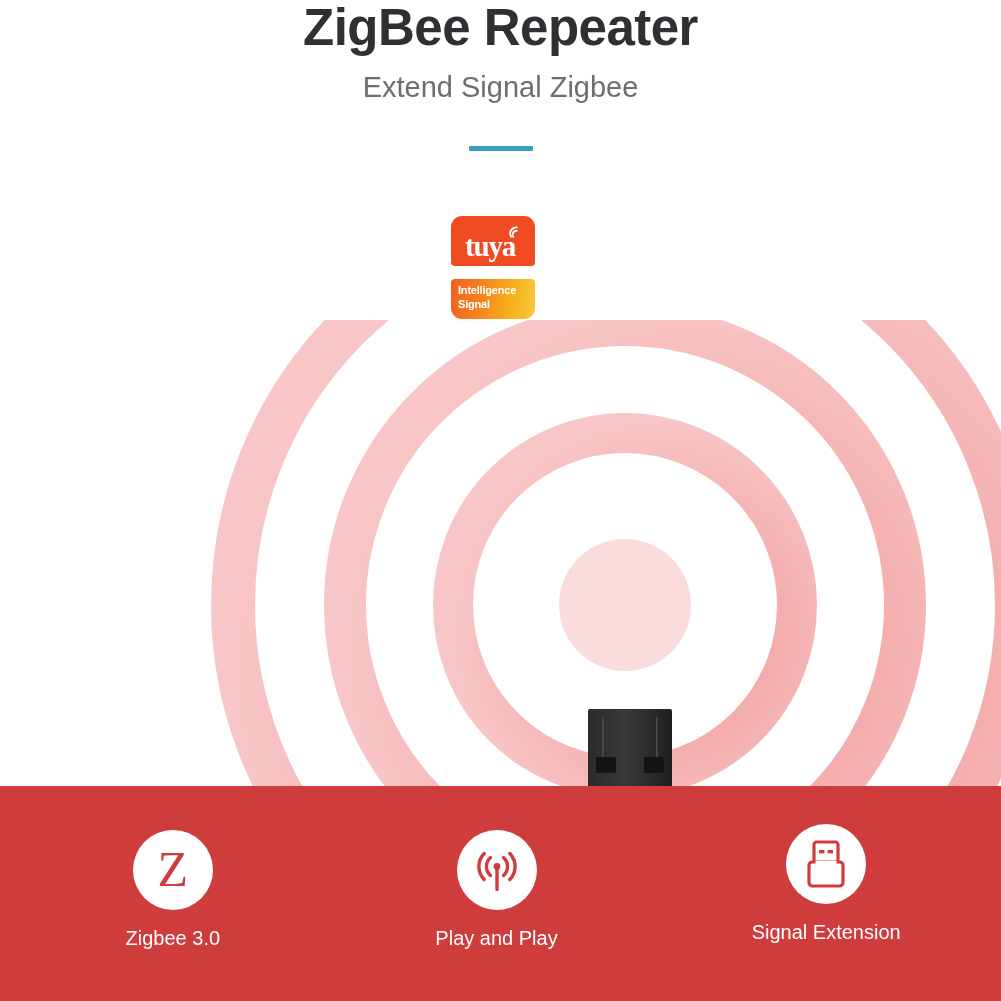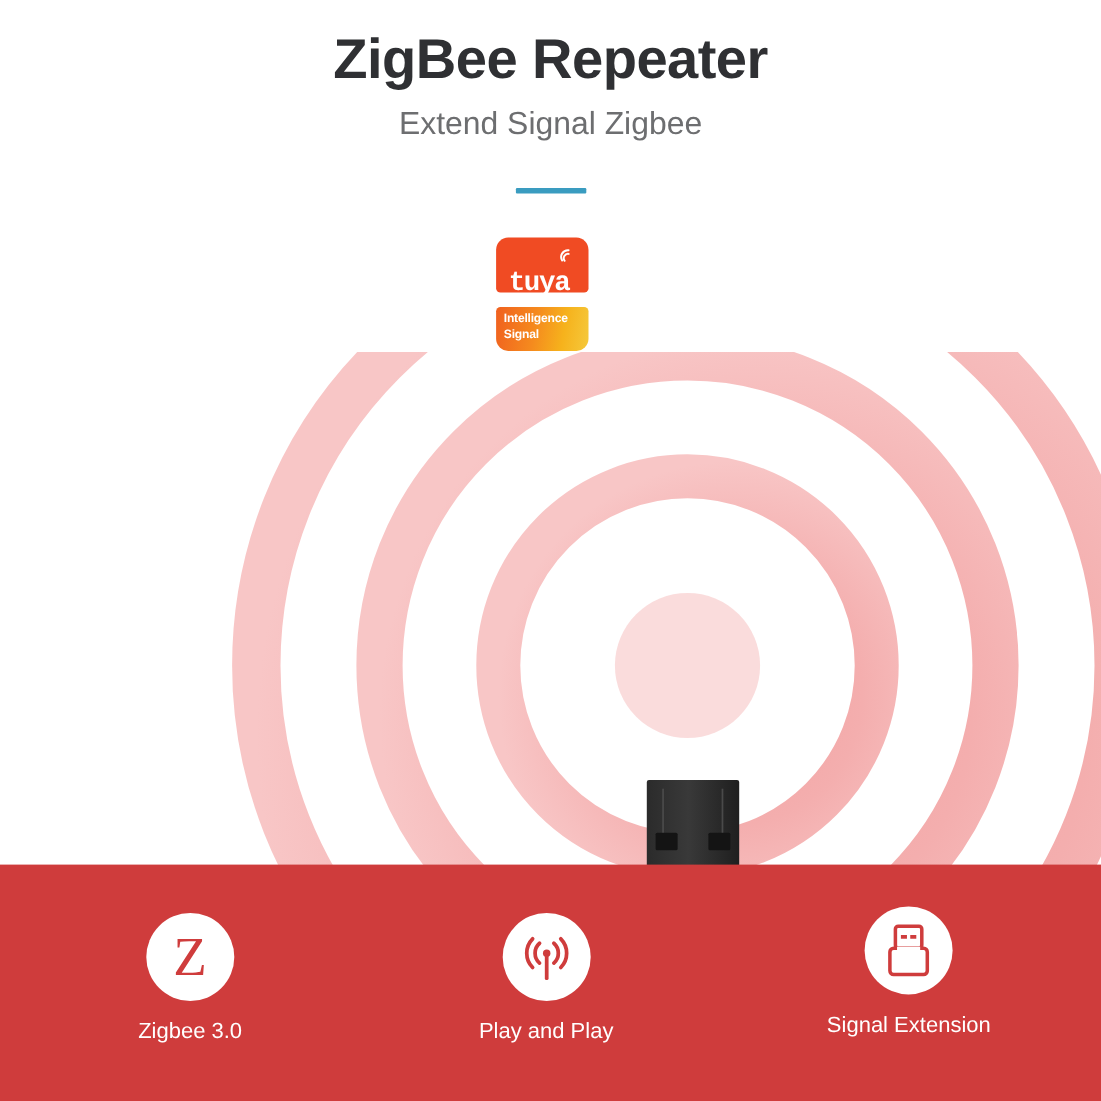--- a/index.html
+++ b/index.html
@@ -27,21 +27,20 @@
   
   .header {
     position: absolute;
     top: 0;
     left: 0;
     width: 1001px;
     text-align: center;
   }
   .title {
     margin: 0;
-    padding-top: 26px;
     font-size: 51px;
     font-weight: bold;
     letter-spacing: -0.5px;
     color: #2f3033;
     line-height: 1.1;
     font-family: "Liberation Sans", sans-serif;
   }
   .subtitle {
     margin: 0;
     padding-top: 14px;
@@ -75,28 +74,28 @@
     position: relative;
     height: 50px;
     background: #f04b23;
     border-radius: 11px 11px 4px 4px;
     display: flex;
     align-items: center;
     justify-content: center;
   }
   .tuya-word {
     color: #ffffff;
-    font-size: 25px;
+    font-size: 29px;
     font-weight: bold;
     letter-spacing: -1.2px;
     line-height: 1;
     position: relative;
     left: -3px;
-    top: 16px;
-    font-family: Liberation Mono, monospace;
+    top: 5px;
+    font-family: Liberation Serif, serif;
   }
   .tuya-wifi {
     position: absolute;
     right: 11px;
     top: 9px;
     width: 15px;
     height: 15px;
   }
   .tuya-bottom {
     margin-top: 13px;

